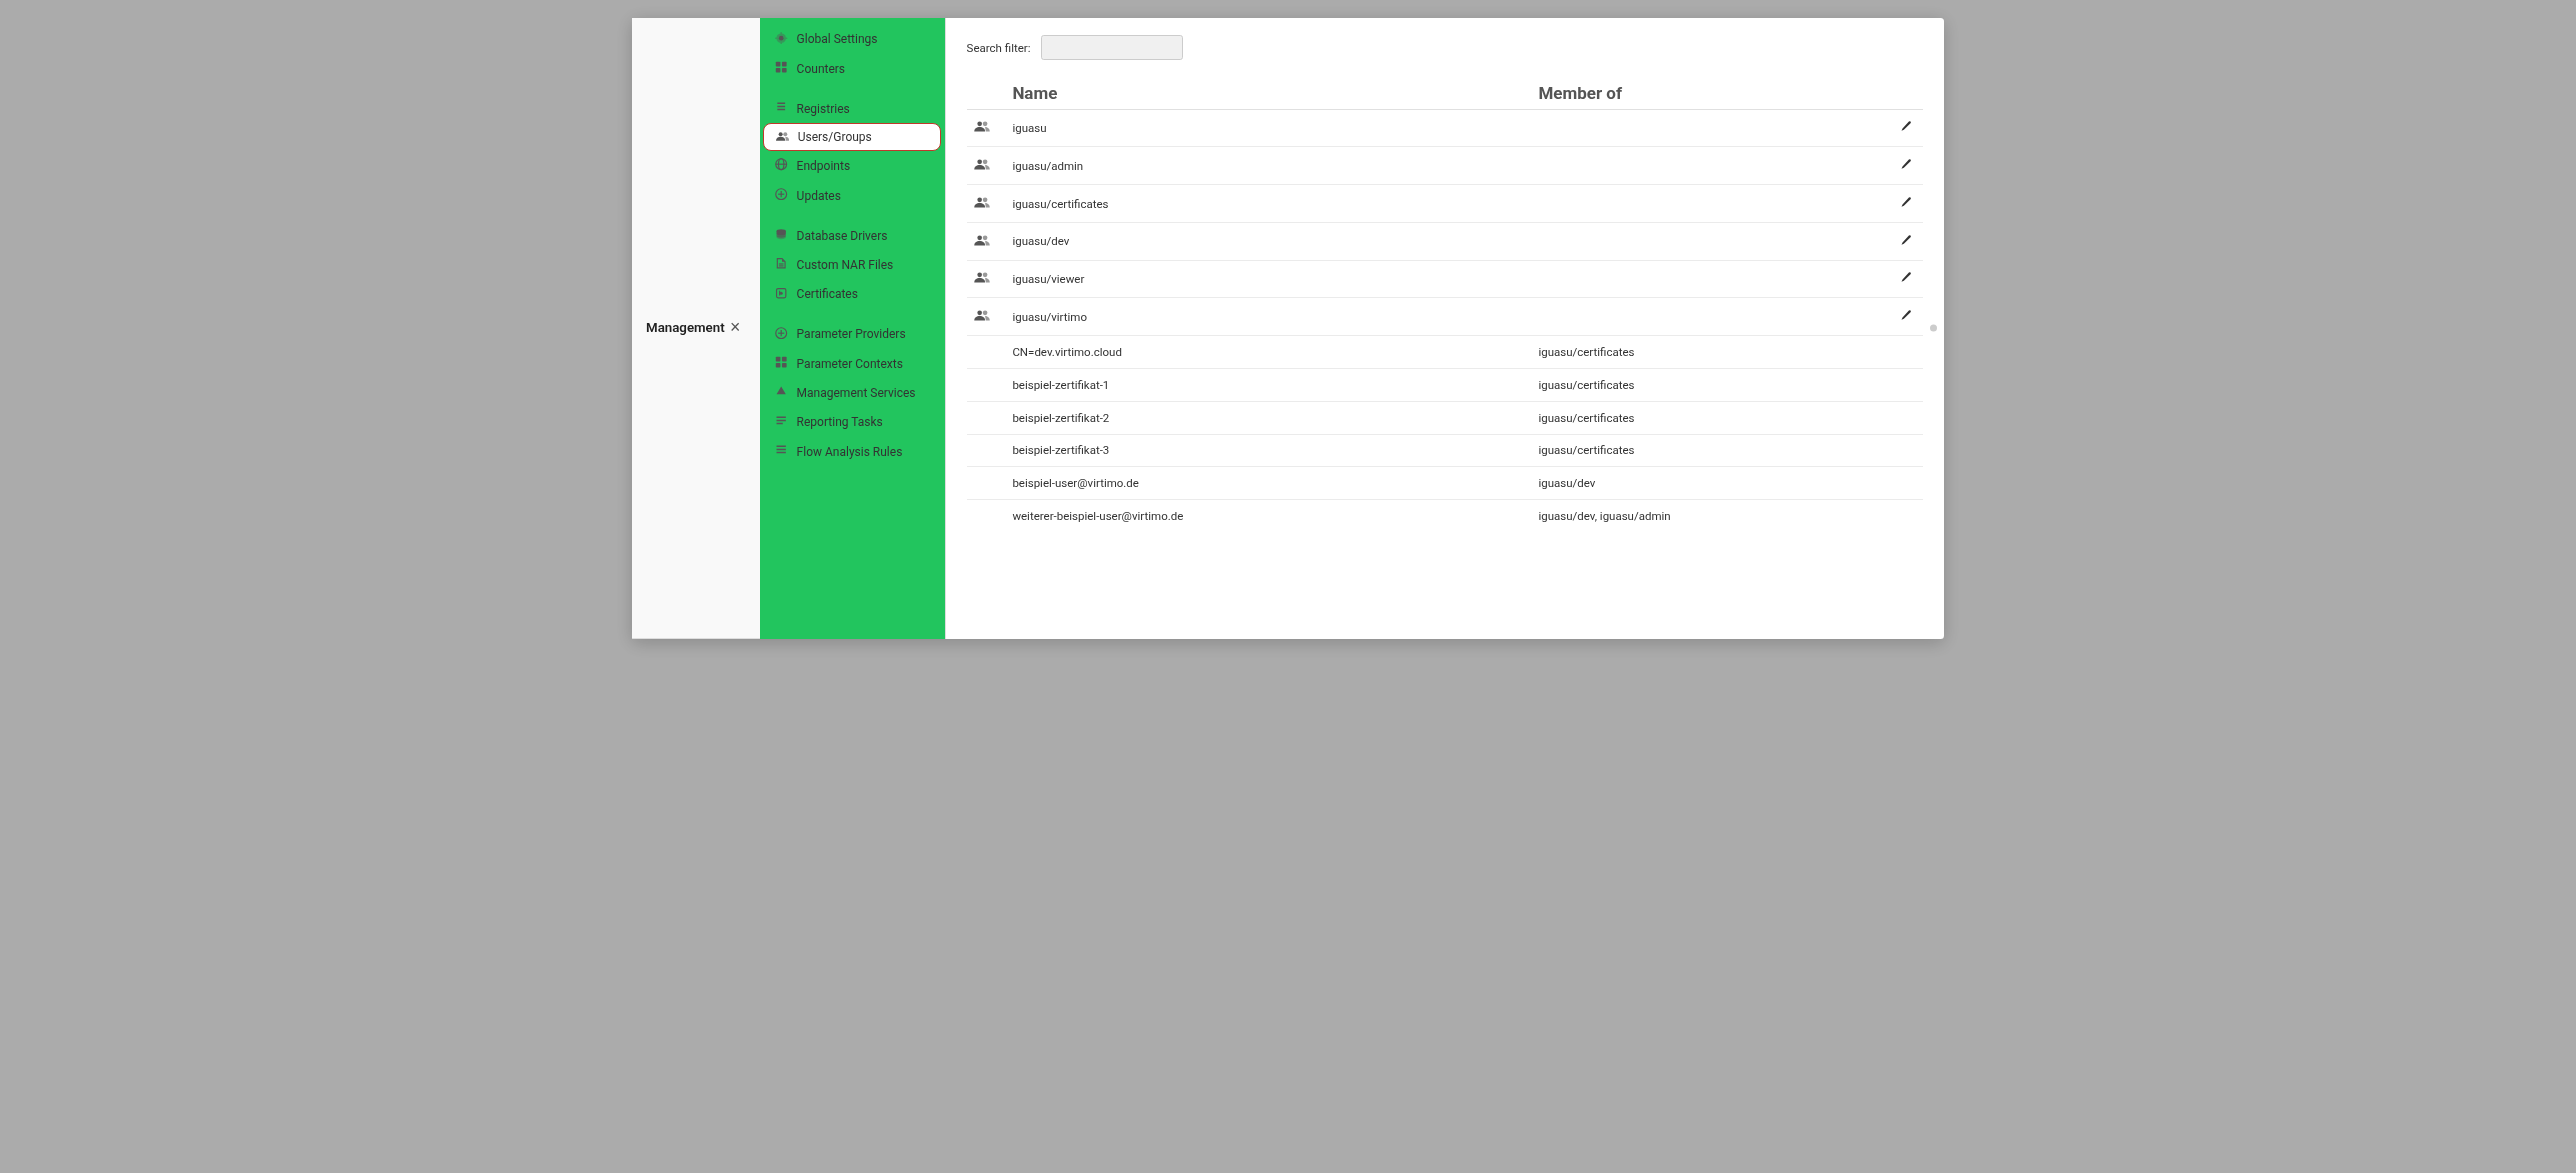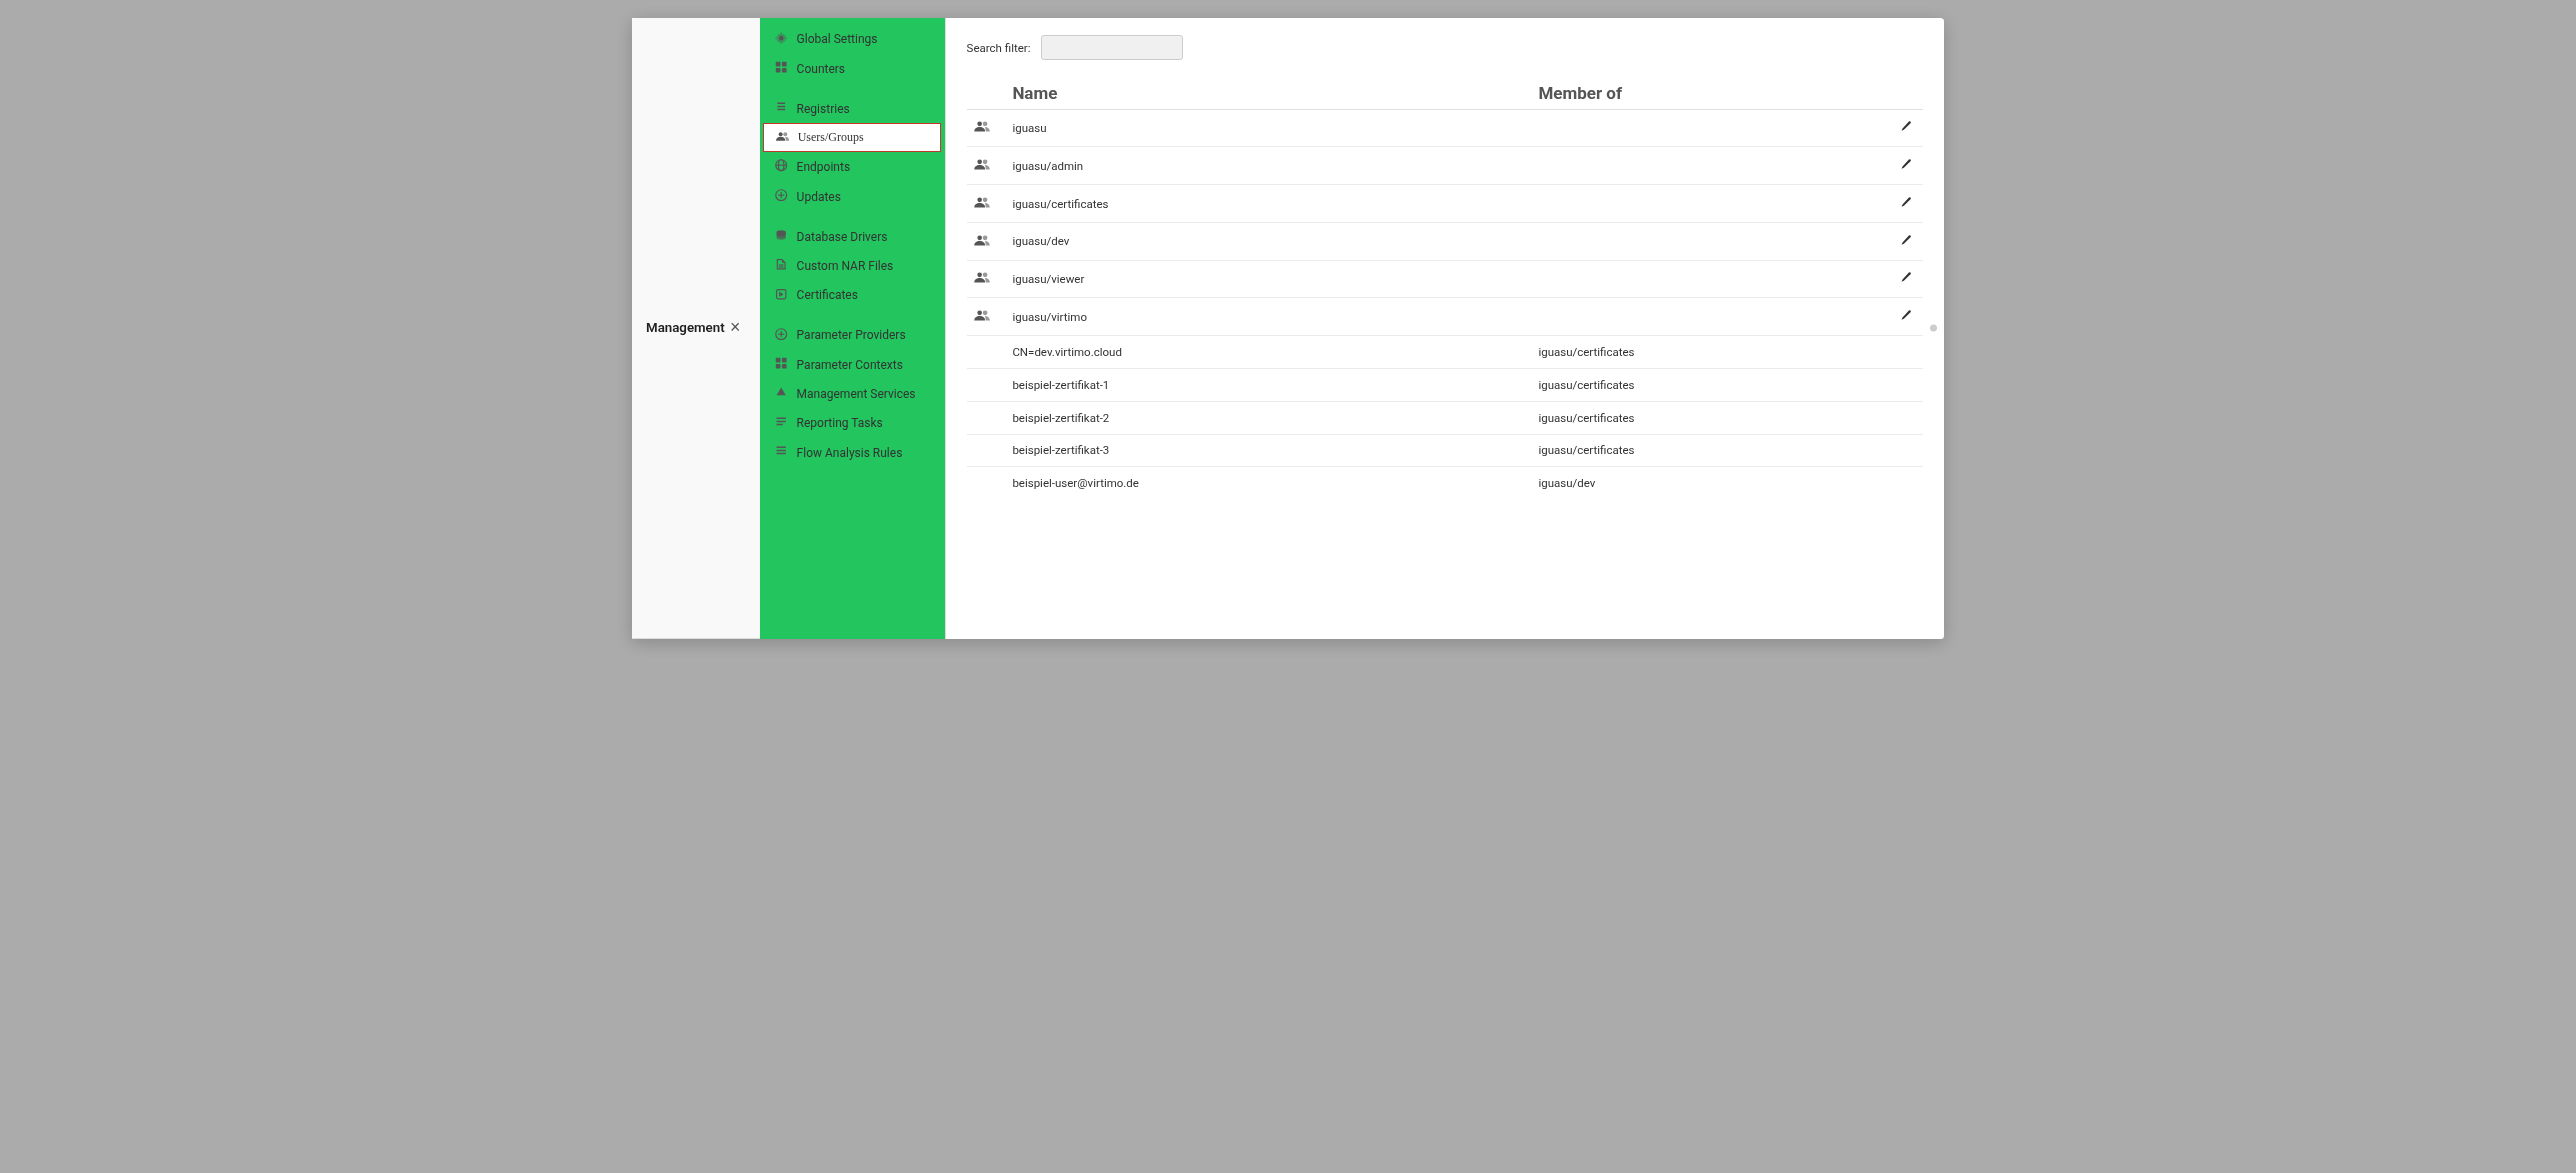--- a/index.html
+++ b/index.html
@@ -69,23 +69,22 @@
       padding: 7px 14px;
       cursor: pointer;
       font-size: 12px;
       color: #333;
       white-space: nowrap;
     }
     .sidebar-item.active {
       border: 1.8px solid #c0392b;
       background: #fff;
       margin: 0 3.5px;
-      border-radius: 0;
+      border-radius: 8px;
       padding: 5.3px 10.6px;
-      font-family: Liberation Serif, serif;
     }
     .sidebar-icon {
       font-size: 12.4px;
       color: #555;
       width: 16px;
       text-align: center;
       flex-shrink: 0;
     }
     .sidebar-divider {
       height: 10.6px;
@@ -429,20 +428,26 @@
                   <td class="name-col">beispiel-zertifikat-3</td>
                   <td class="member-col">iguasu/certificates</td>
                   <td class="action-col"></td>
                 </tr>
                 <tr>
                   <td class="user-icon-cell"></td>
                   <td class="name-col">beispiel-user@virtimo.de</td>
                   <td class="member-col">iguasu/dev</td>
                   <td class="action-col"></td>
                 </tr>
+                <tr>
+                  <td class="user-icon-cell"></td>
+                  <td class="name-col">weiterer-beispiel-user@virtimo.de</td>
+                  <td class="member-col">iguasu/dev, iguasu/admin</td>
+                  <td class="action-col"></td>
+                </tr>
               </tbody>
           </table>
         </div>
         <div class="scroll-indicator"></div>
       </div>
     </div>
   </div>
 </div>
 
 

